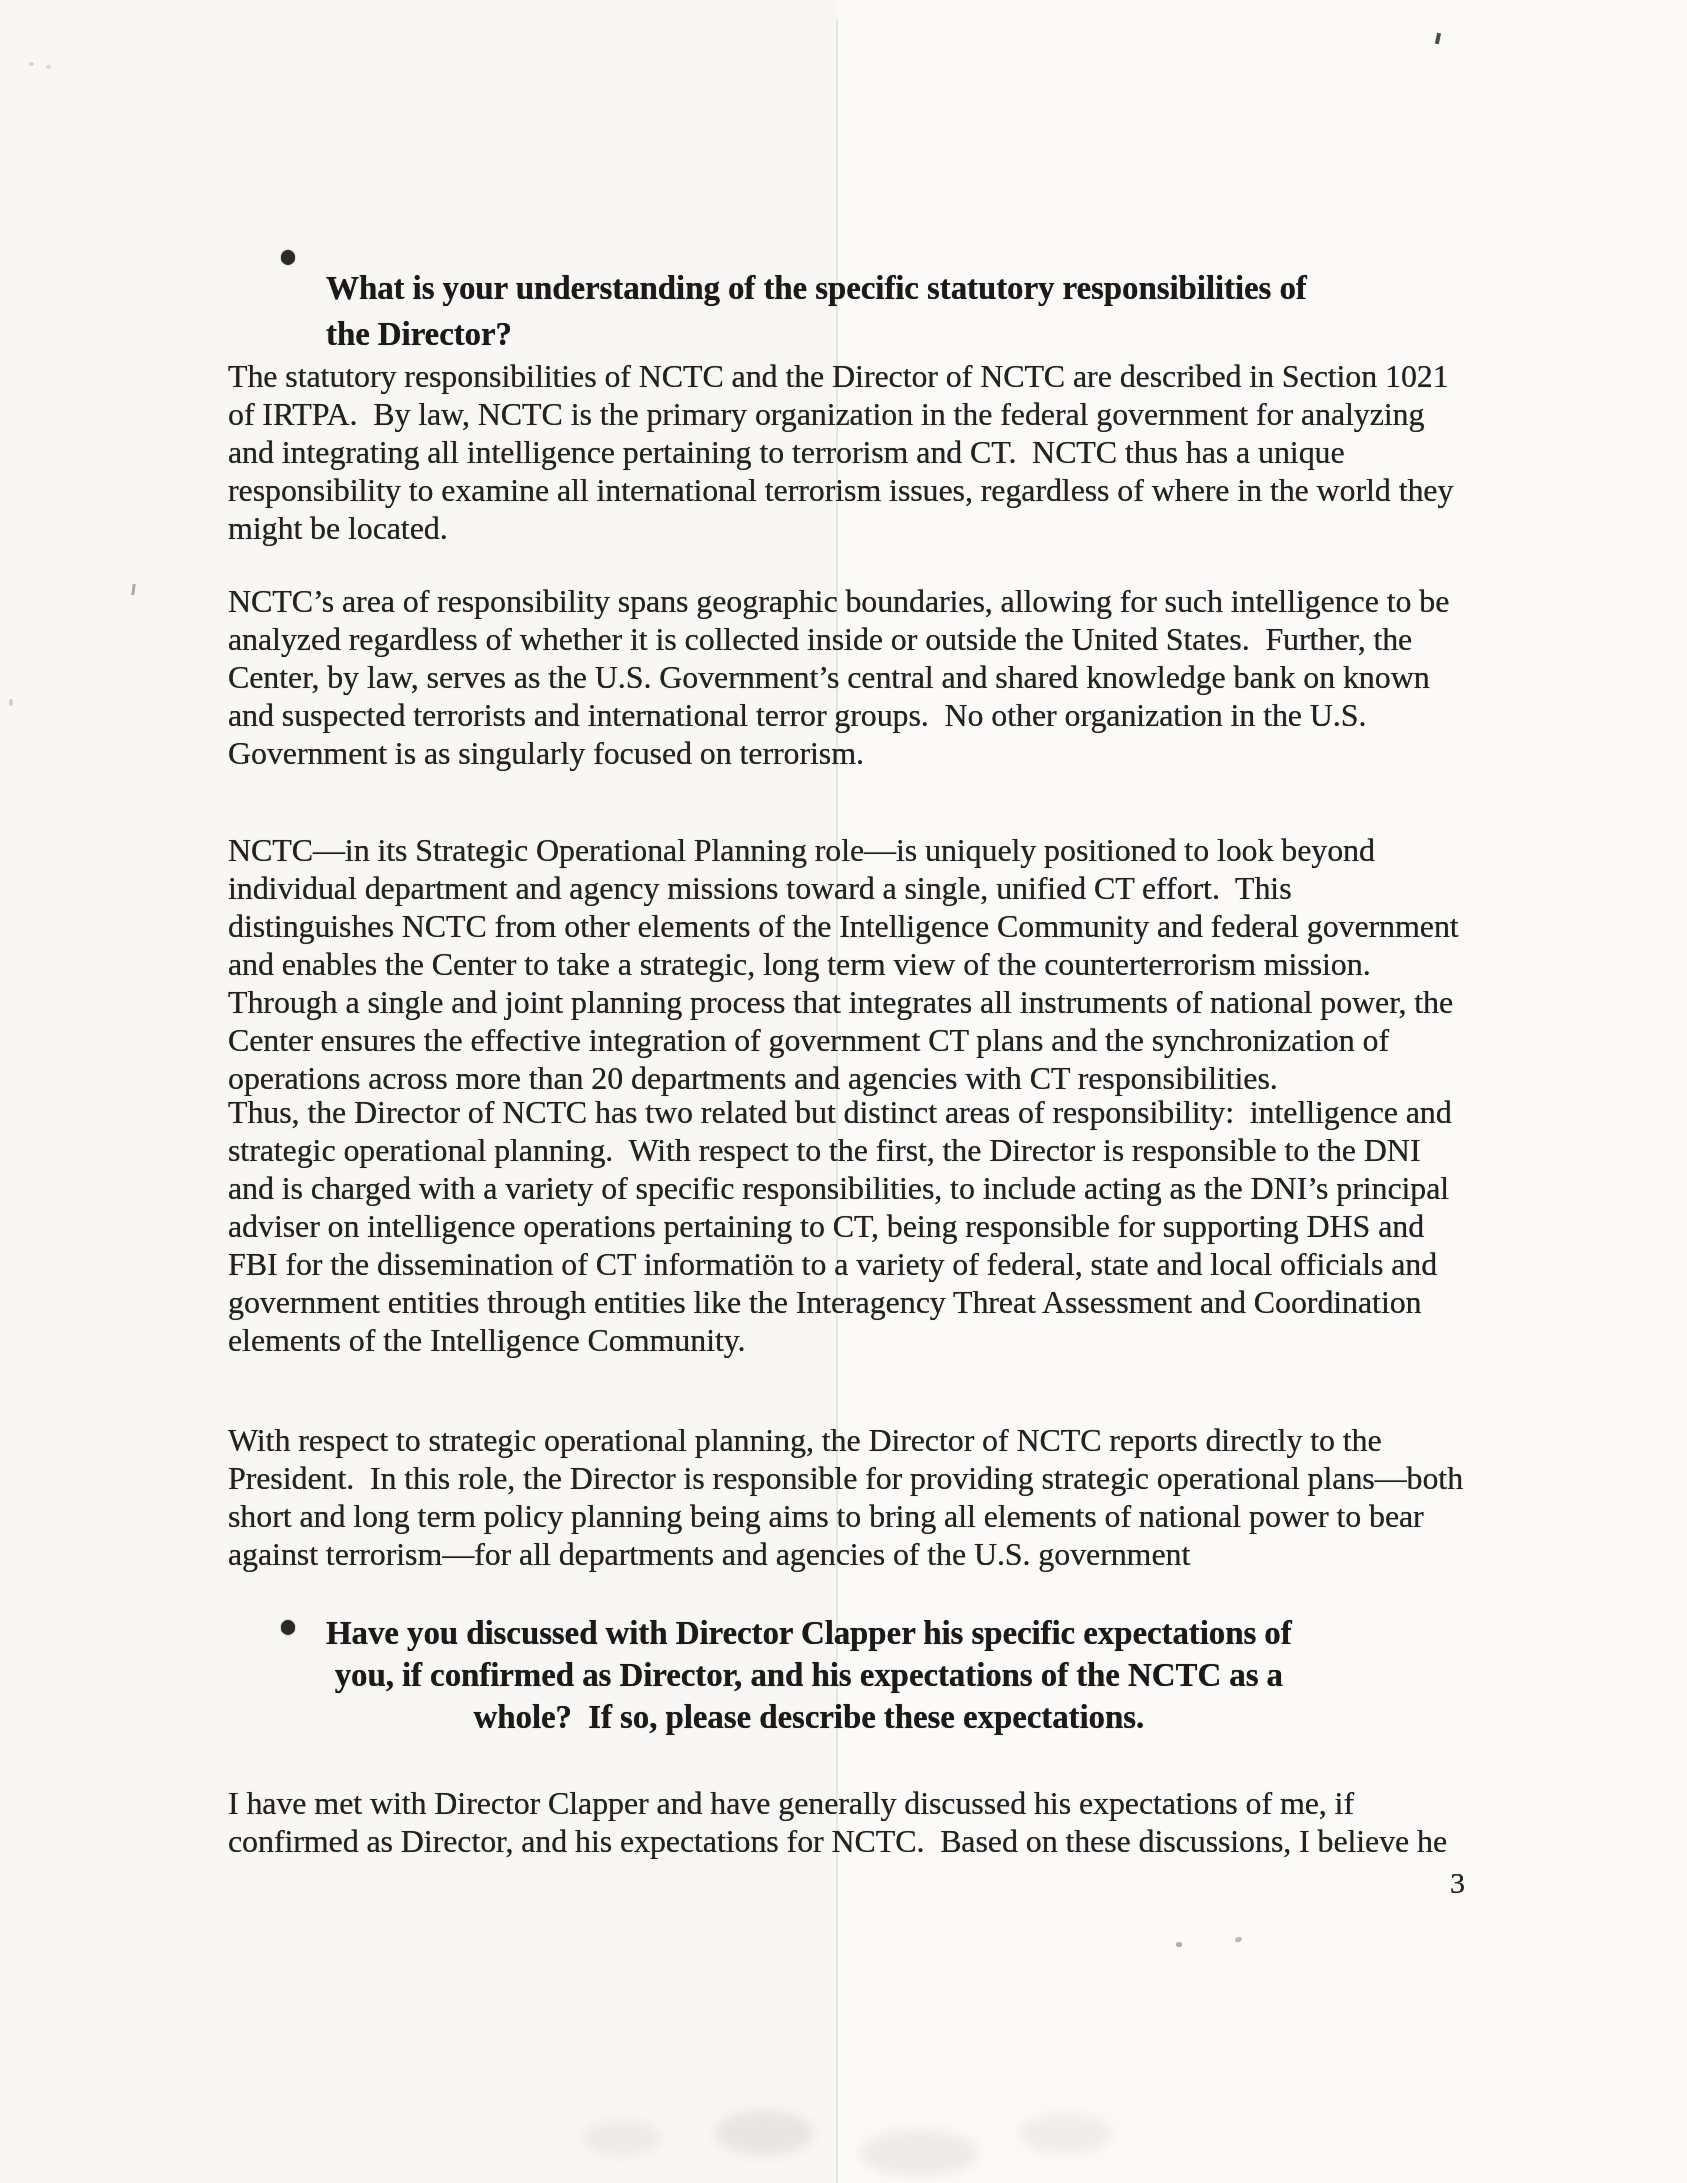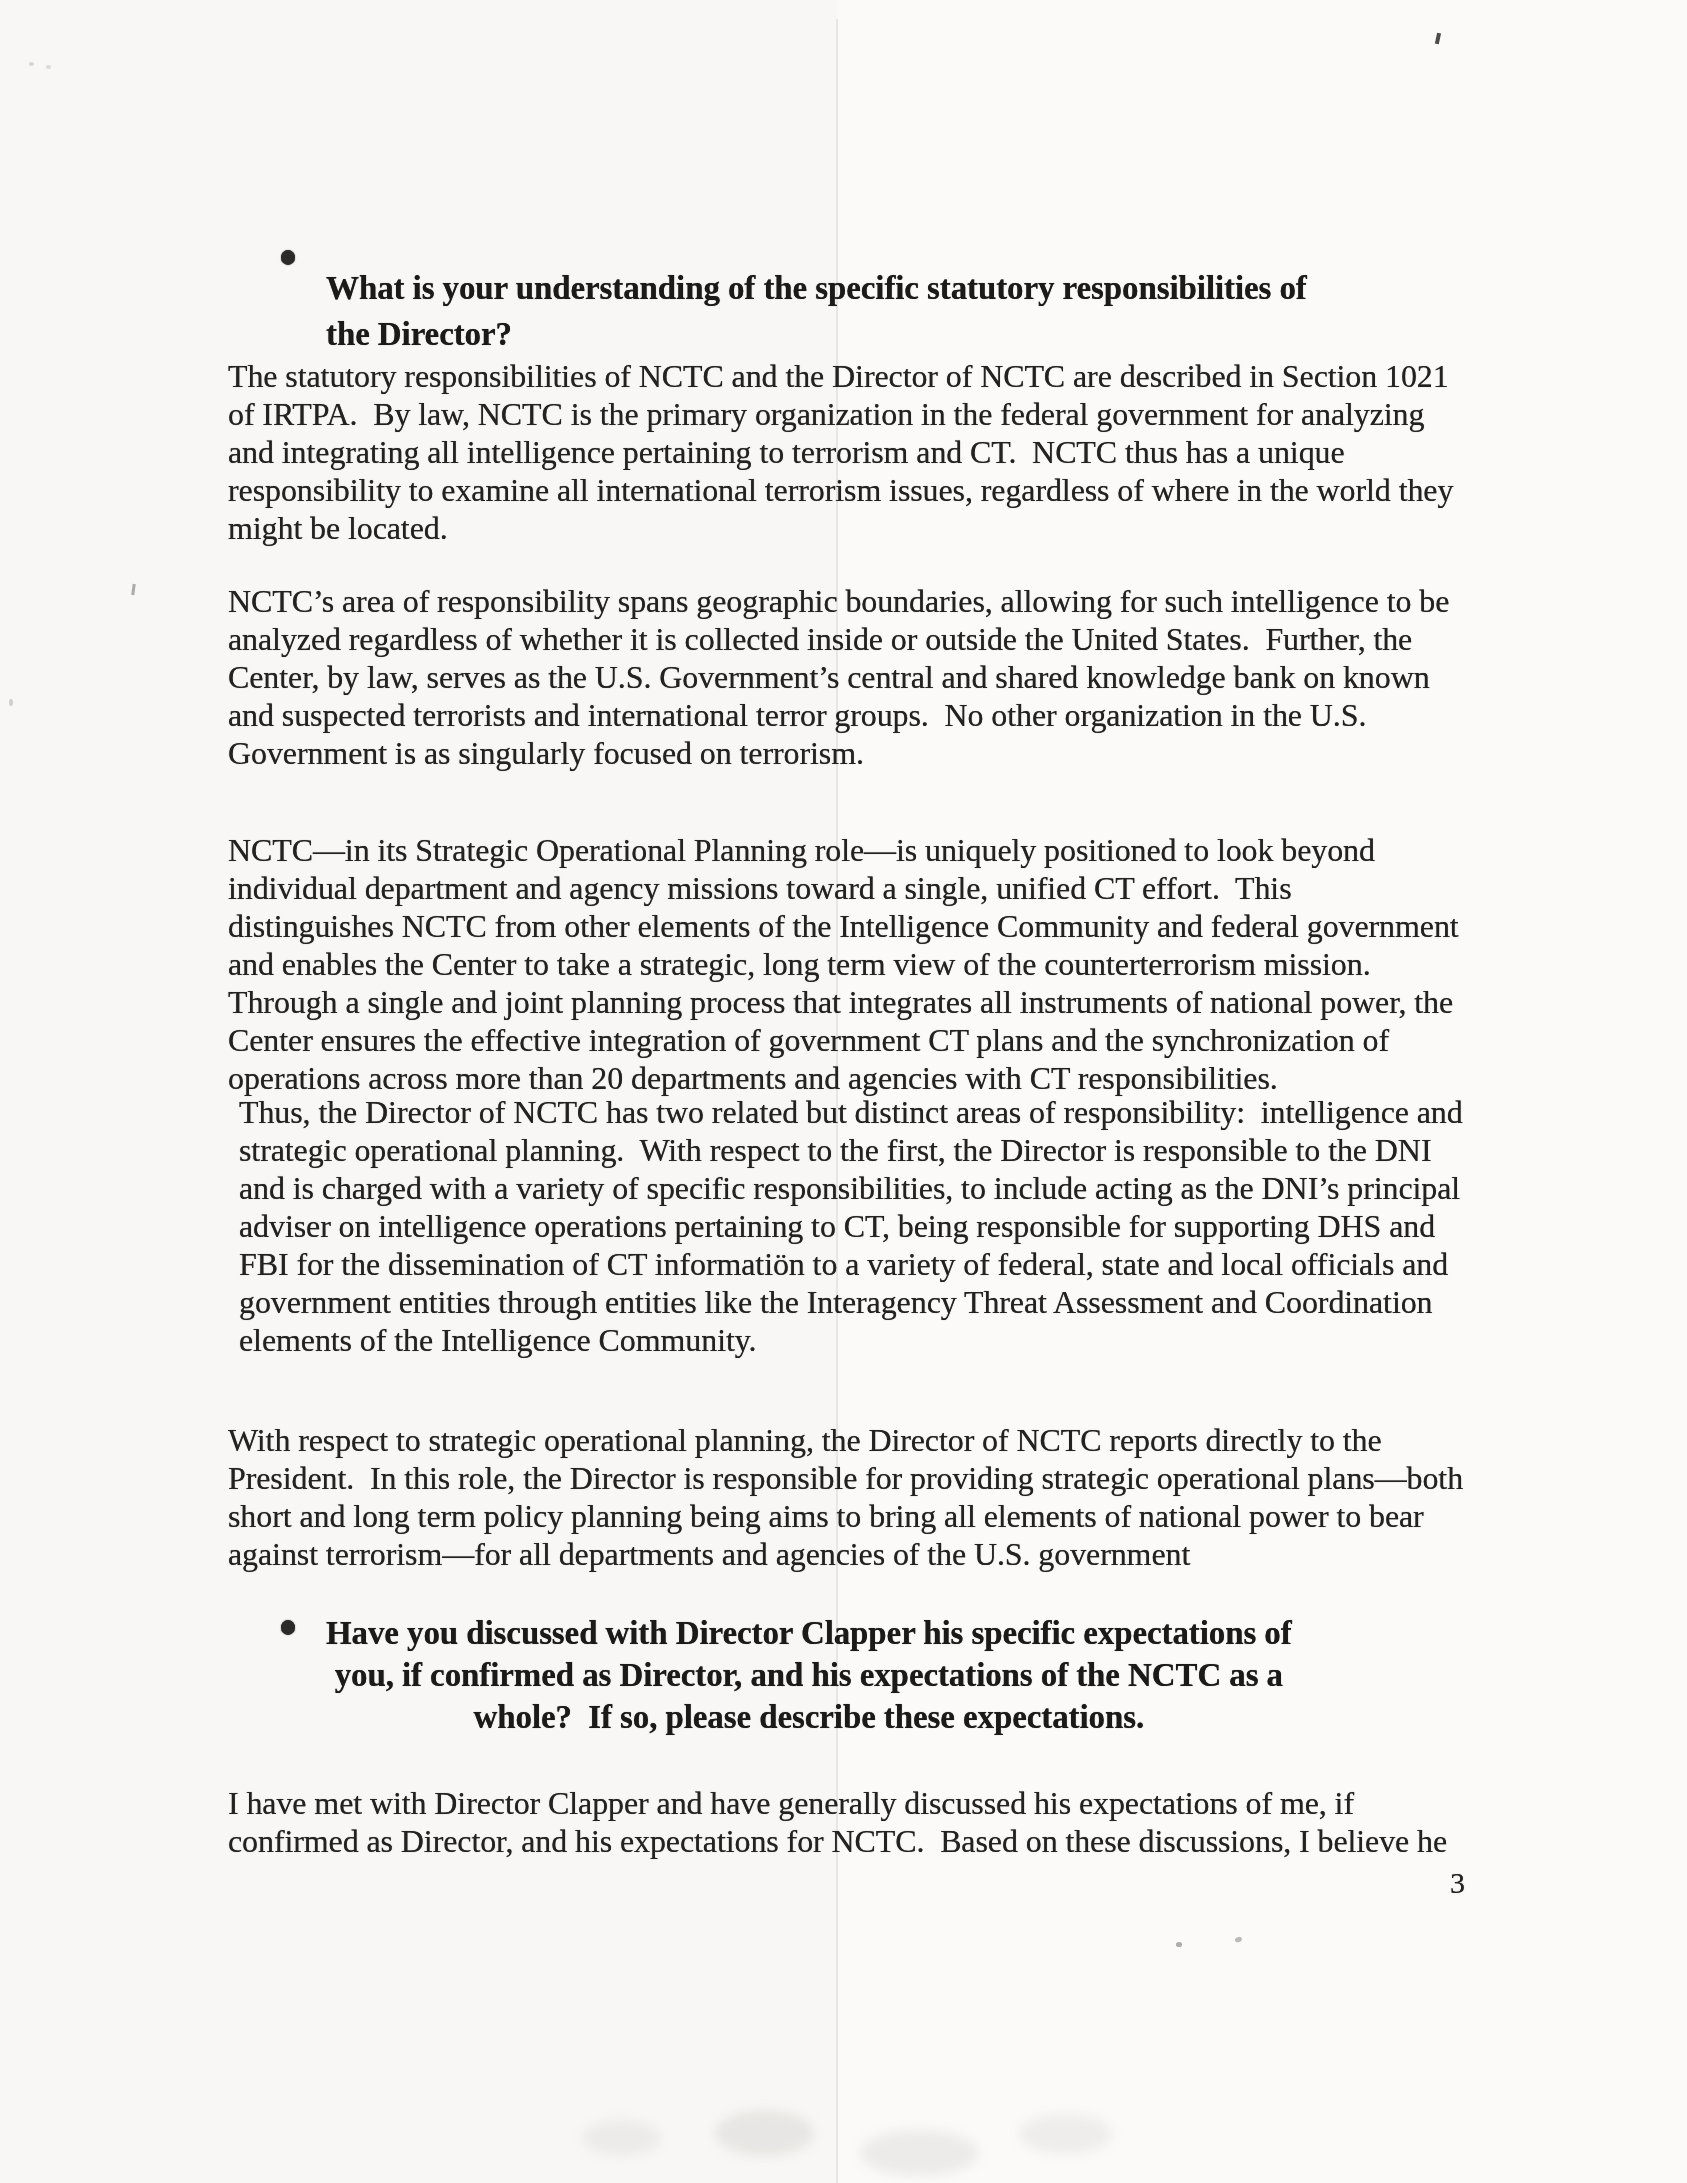--- a/index.html
+++ b/index.html
@@ -75,21 +75,21 @@
   <div class="block para" style="left:228px;top:803px;margin-top:28px;">
       <div class="line">NCTC—in its Strategic Operational Planning role—is uniquely positioned to look beyond</div>
       <div class="line">individual department and agency missions toward a single, unified CT effort.  This</div>
       <div class="line">distinguishes NCTC from other elements of the Intelligence Community and federal government</div>
       <div class="line">and enables the Center to take a strategic, long term view of the counterterrorism mission.</div>
       <div class="line">Through a single and joint planning process that integrates all instruments of national power, the</div>
       <div class="line">Center ensures the effective integration of government CT plans and the synchronization of</div>
       <div class="line">operations across more than 20 departments and agencies with CT responsibilities.</div>
     </div>
 
-  <div class="block para" style="left:228px;top:1093px;margin-left:11px;">
+  <div class="block para" style="left:228px;top:1093px;">
       <div class="line">Thus, the Director of NCTC has two related but distinct areas of responsibility:  intelligence and</div>
       <div class="line">strategic operational planning.  With respect to the first, the Director is responsible to the DNI</div>
       <div class="line">and is charged with a variety of specific responsibilities, to include acting as the DNI’s principal</div>
       <div class="line">adviser on intelligence operations pertaining to CT, being responsible for supporting DHS and</div>
       <div class="line">FBI for the dissemination of CT informatiön to a variety of federal, state and local officials and</div>
       <div class="line">government entities through entities like the Interagency Threat Assessment and Coordination</div>
       <div class="line">elements of the Intelligence Community.</div>
     </div>
 
   <div class="block para" style="left:228px;top:1421px;">

